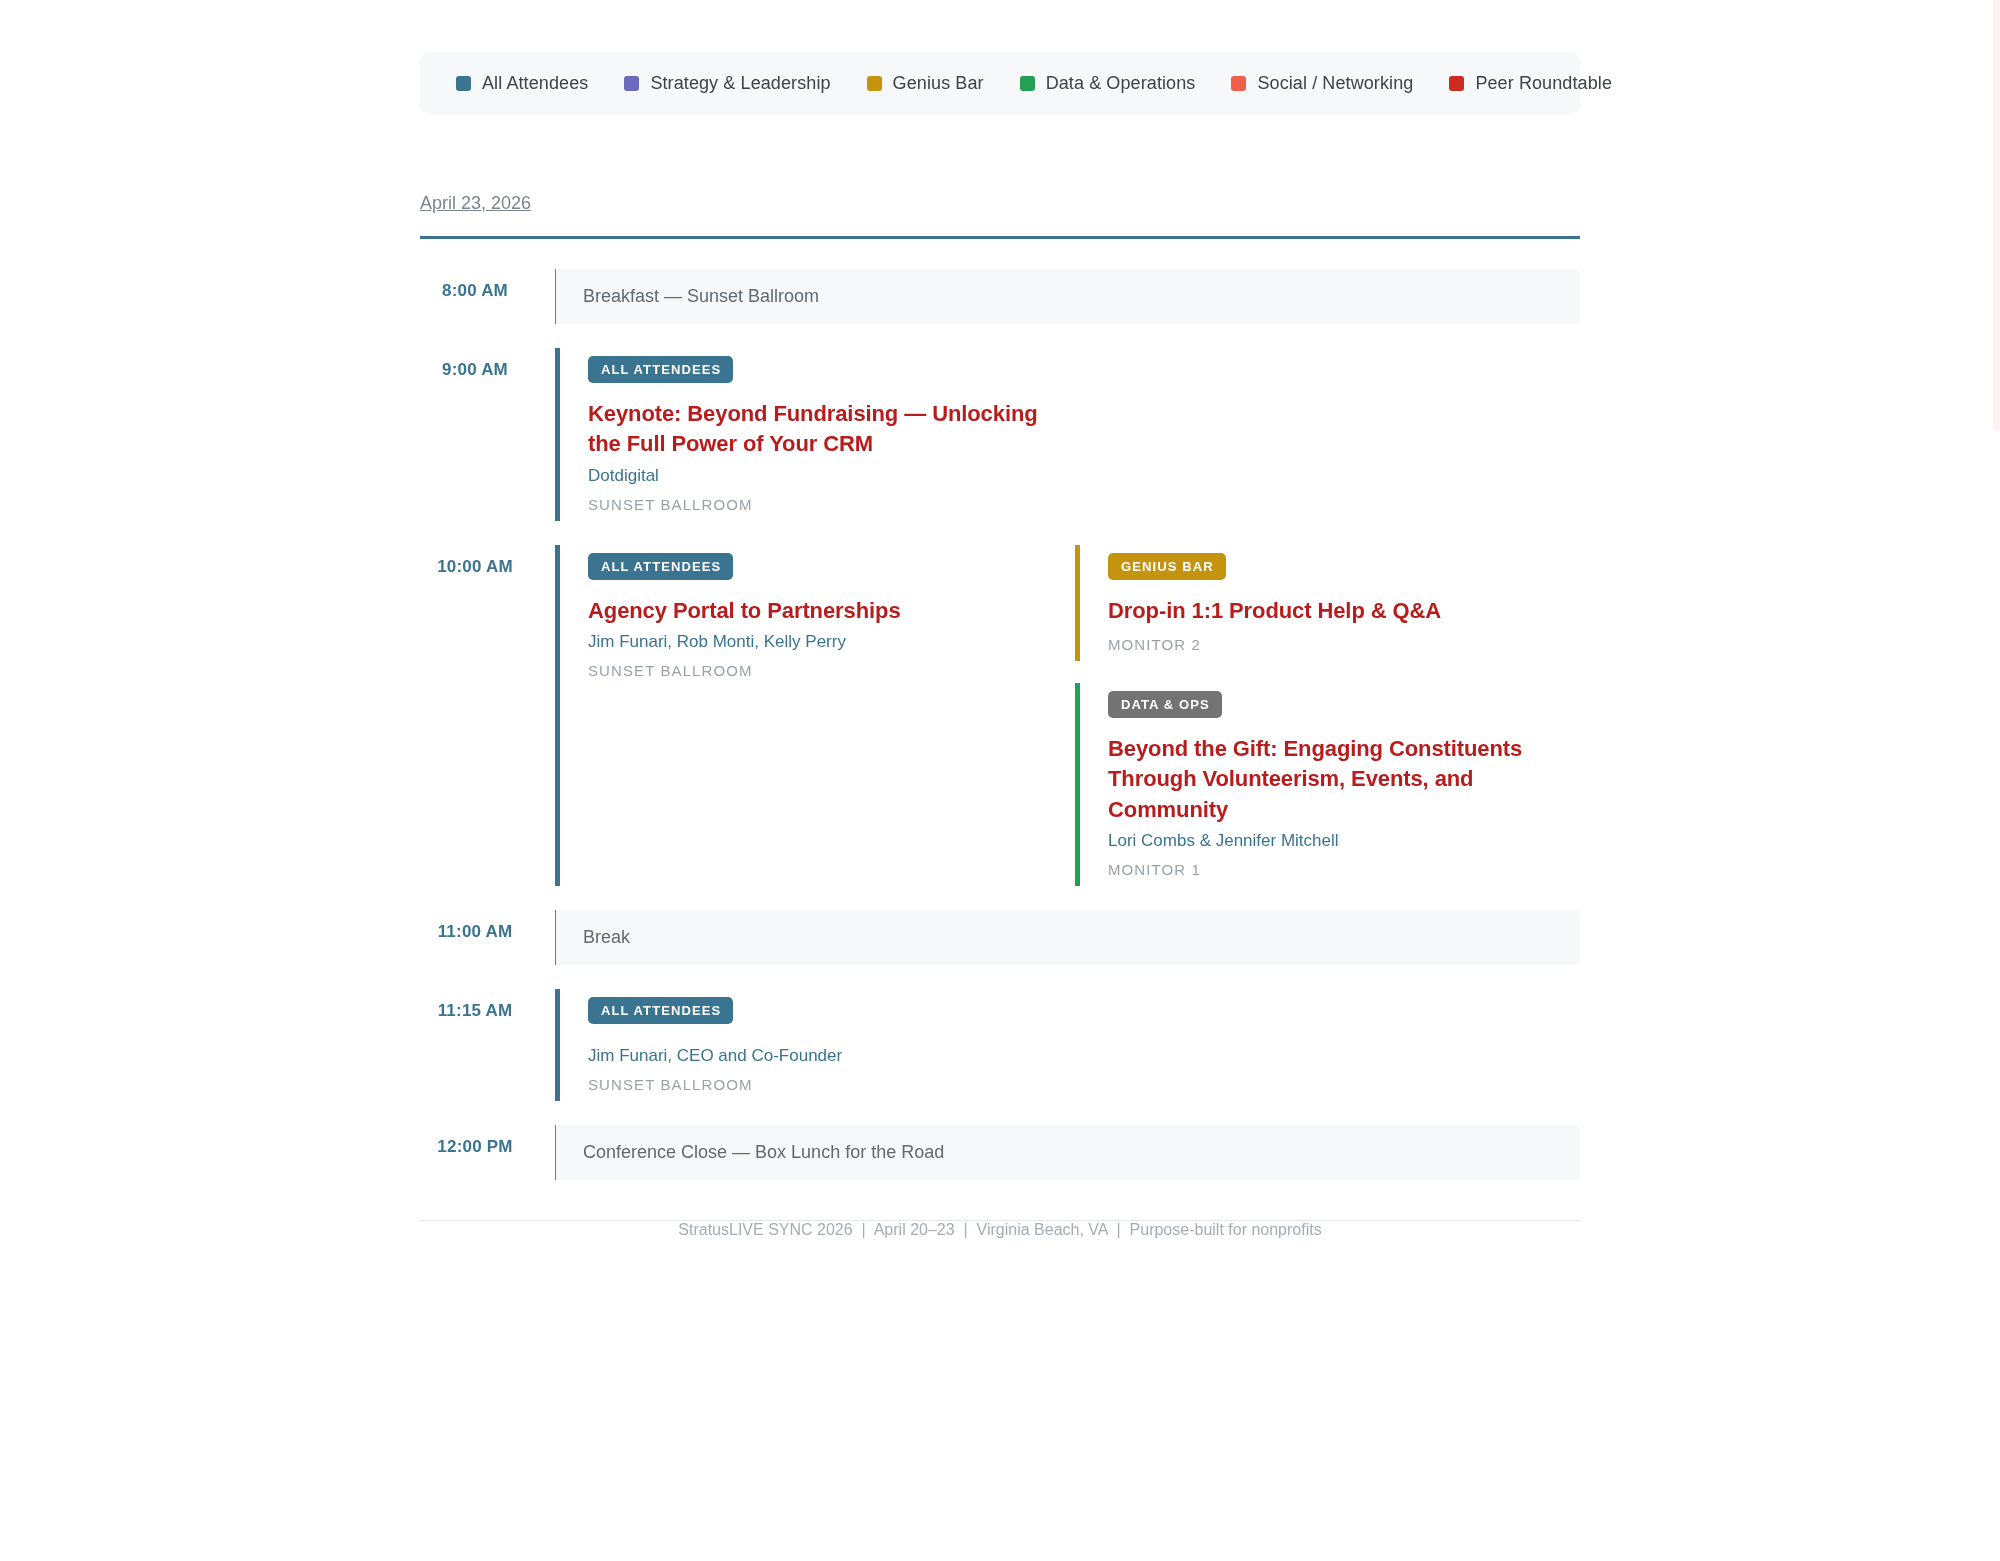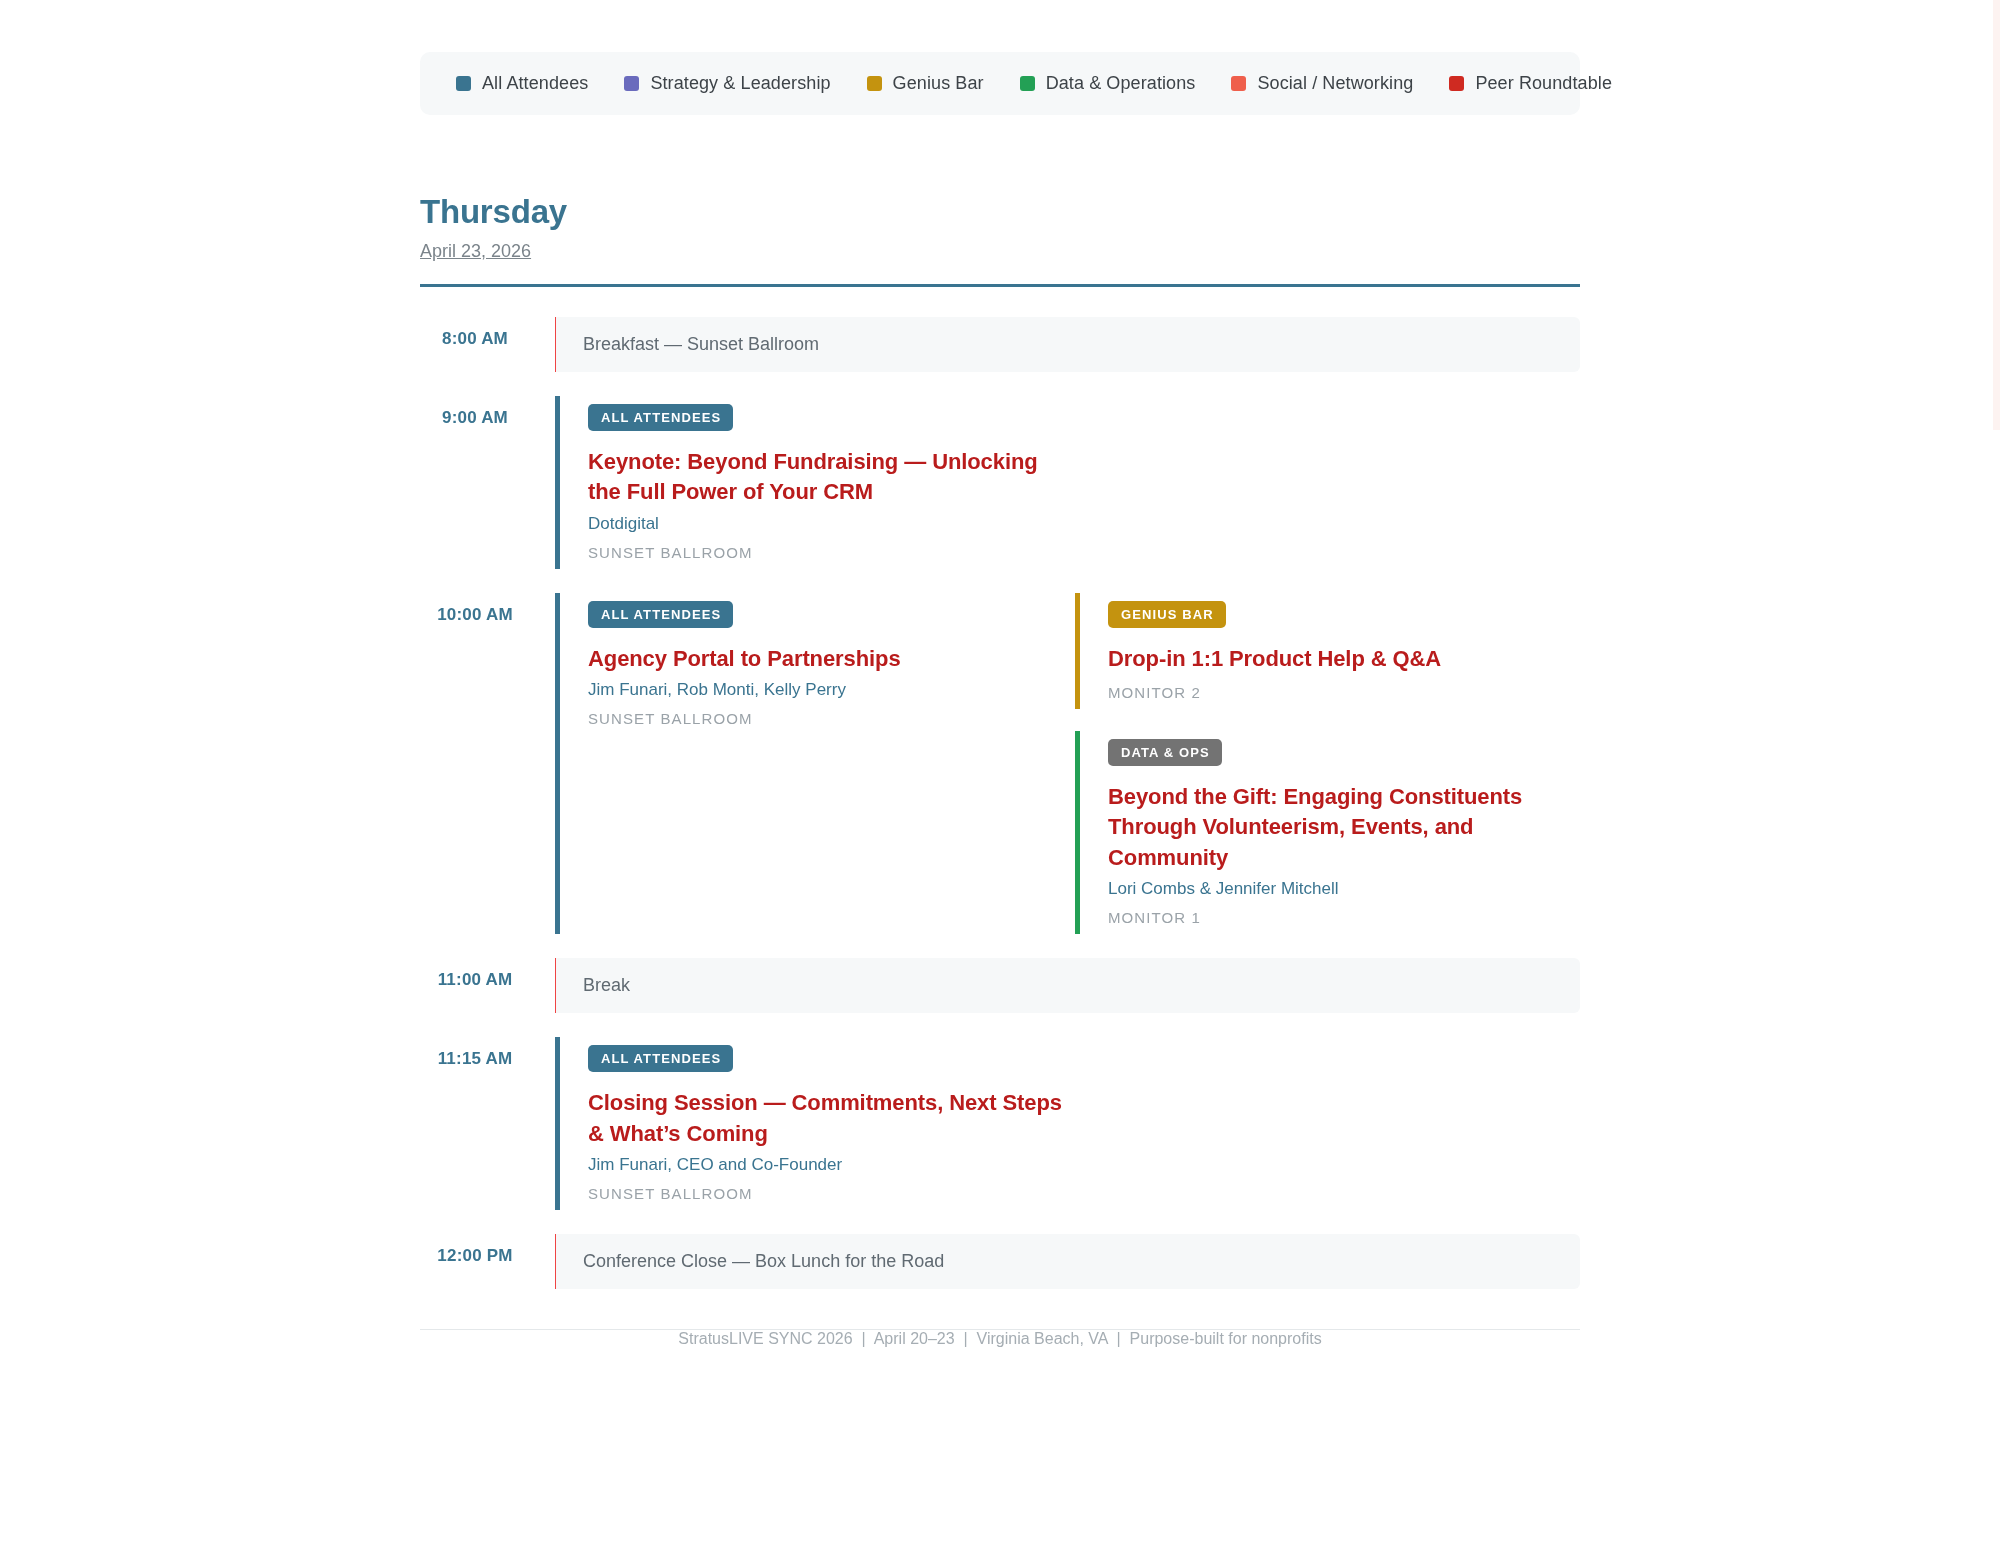--- a/index.html
+++ b/index.html
@@ -198,21 +198,20 @@
         <span class="legend-swatch" style="background: rgb(239, 95, 76);"></span>
         <span class="legend-label">Social / Networking</span>
       </div>
       <div class="legend-item">
         <span class="legend-swatch" style="background: rgb(207, 42, 33);"></span>
         <span class="legend-label">Peer Roundtable</span>
       </div>
     </div>
 
   <div class="day-header">
-    <div class="day-title">Thursday</div>
     <div class="day-date">April 23, 2026</div>
     <div class="day-rule"></div>
   </div>
 
   <div class="schedule">
       <div class="slot">
         <div class="slot-time">8:00 AM</div>
         <div class="slot-body">
           <div class="break-row">Breakfast — Sunset Ballroom</div>
         </div>
@@ -240,21 +239,21 @@
       <div class="slot">
         <div class="slot-time">11:00 AM</div>
         <div class="slot-body">
           <div class="break-row">Break</div>
         </div>
       </div>
       <div class="slot">
         <div class="slot-time">11:15 AM</div>
         <div class="slot-body">
           <div class="col col-left">
-            <div class="session"><div class="badge">ALL ATTENDEES</div><div class="session-title">Closing Session — Commitments, Next Steps &amp; What’s Coming</div><div class="session-speaker">Jim Funari, CEO and Co-Founder</div><div class="session-room">SUNSET BALLROOM</div></div>
+            <div class="session"><div class="badge">ALL ATTENDEES</div><div class="session-speaker">Jim Funari, CEO and Co-Founder</div><div class="session-room">SUNSET BALLROOM</div></div>
           </div>
         </div>
       </div>
       <div class="slot">
         <div class="slot-time">12:00 PM</div>
         <div class="slot-body">
           <div class="break-row">Conference Close — Box Lunch for the Road</div>
         </div>
       </div>
     </div>

